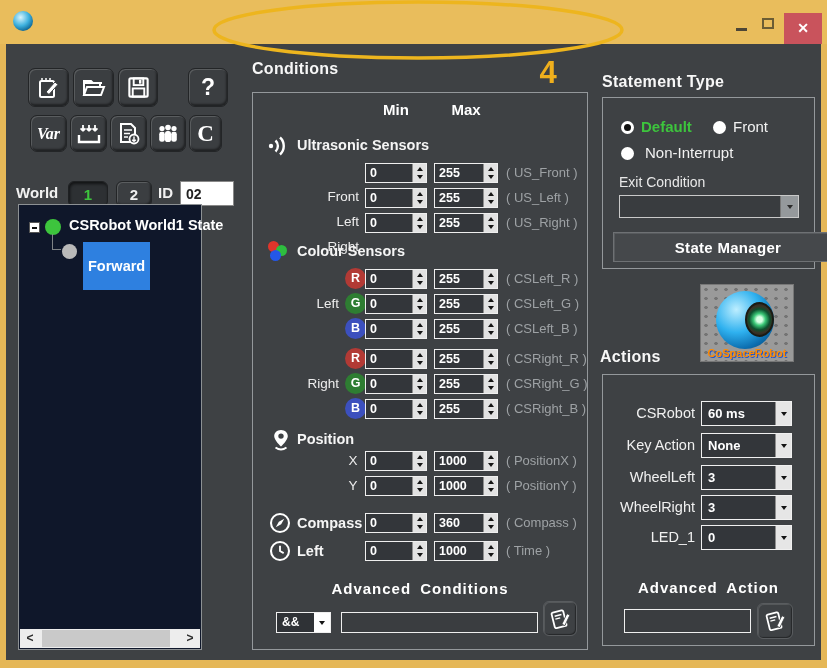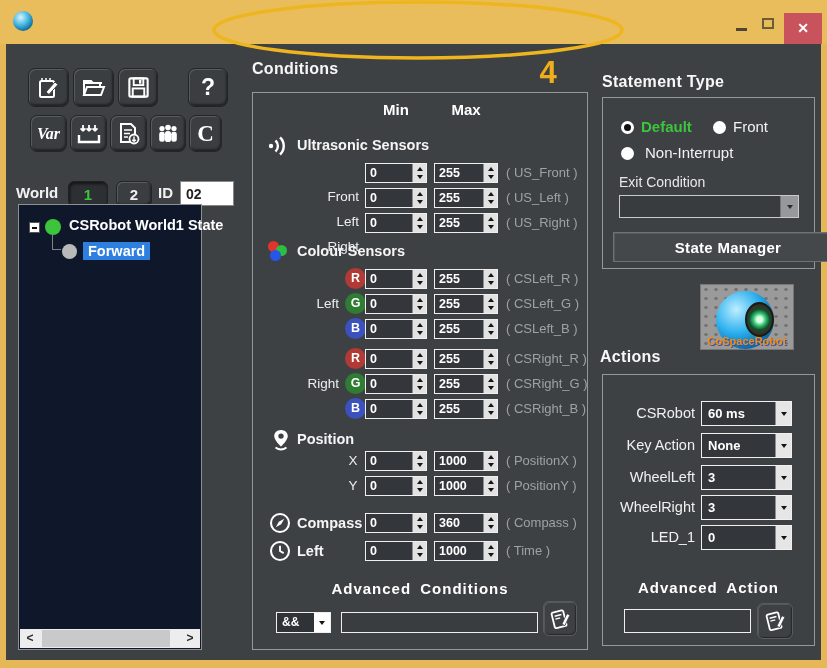--- a/index.html
+++ b/index.html
@@ -35,21 +35,21 @@
     box-shadow:inset 1px 1px 0 rgba(255,255,255,.16),inset -1px -2px 2px rgba(0,0,0,.45);}
   .idfield{position:absolute;background:#fff;color:#222;font-weight:bold;font-size:14px;
     line-height:24px;padding-left:5px;border:1px solid #888;}
   
   .tree{position:absolute;left:12px;top:160px;width:184px;height:446px;background:#0f172a;border:1px solid #8d9194;}
   .texp{position:absolute;left:10px;top:17px;width:11px;height:11px;background:#fff;border:1px solid #555;}
   .texp::after{content:"";position:absolute;left:2px;top:4px;width:5px;height:1.6px;background:#111;}
   .tdot{position:absolute;border-radius:50%;}
   .troot-label{position:absolute;left:50px;top:12px;color:#fff;font-weight:bold;font-size:14.5px;white-space:nowrap;}
   .tchild-label{position:absolute;left:64px;top:37px;color:#fff;font-weight:bold;font-size:14.5px;
-    background:#2E80E0;padding:1px 5px;}
+    background:#2E80E0;padding:16px 5px;}
   .tconn{position:absolute;left:33px;top:29px;width:9px;height:16px;border-left:1px solid #7f8386;border-bottom:1px solid #7f8386;}
   .hscroll{position:absolute;left:1px;right:1px;bottom:1px;height:19px;background:#EDEDED;}
   .sb-ar{position:absolute;top:0;width:20px;height:19px;color:#2b2b2b;font-weight:bold;font-size:12px;
     text-align:center;line-height:18px;}
   .sb-thumb{position:absolute;left:22px;top:1px;width:128px;height:17px;background:#C9C9C9;}
   
   .crow{position:absolute;left:0;width:100%;height:21px;}
   .rlabel{position:absolute;left:0;top:0;width:106px;text-align:right;color:#EDEDED;font-size:13.5px;line-height:20px;margin-top:24px;}
   .glabel{position:absolute;left:0;top:0;width:86px;text-align:right;color:#EDEDED;font-size:13.5px;line-height:20px;}
   .plabel{position:absolute;left:92px;top:0;width:16px;text-align:center;color:#EDEDED;font-size:13.5px;line-height:20px;}
@@ -82,21 +82,21 @@
   .rlbl{position:absolute;font-size:15px;color:#F2F2F2;white-space:nowrap;}
   .rlbl.green{color:#3DC43D;font-weight:bold;}
   .exlabel{position:absolute;color:#E8E8E8;font-size:14px;}
   .exdd{position:absolute;left:16px;top:97px;width:180px;height:23px;border:1px solid #C9C9C9;background:#393C3F;display:flex;}
   .exval{flex:1;}
   .exbtn{width:18px;background:#95999C;border-left:1px solid #777;display:flex;align-items:center;justify-content:center;}
   .smbtn{position:absolute;left:10px;top:134px;width:230px;height:30px;background:#45484B;border:1px solid #6e7174;
     box-shadow:inset 1px 1px 0 rgba(255,255,255,.1);color:#fff;font-weight:bold;font-size:15px;
     display:flex;align-items:center;justify-content:center;letter-spacing:.3px;}
   
-  .logo{position:absolute;left:694px;top:240px;width:94px;height:66px;background:#9A9A9A;
+  .logo{position:absolute;left:694px;top:240px;width:94px;height:78px;background:#9A9A9A;
     background-image:radial-gradient(#747474 1.5px,transparent 2px);background-size:10px 9px;border:1px solid #777;}
   .logo-ball{position:absolute;left:15px;top:6px;width:58px;height:58px;border-radius:50%;
     background:radial-gradient(circle at 35% 32%,#bdeeff,#2fb1ef 42%,#0c6eb0 72%,#073d66);}
   .logo-eye{position:absolute;left:44px;top:17px;width:29px;height:35px;border-radius:50%;
     background:radial-gradient(circle at 50% 50%,#d8ffe4 0 14%,#3bc877 30%,#0d4f2e 52%,#3a3226 68%,#151515 100%);
     border:2px solid #1b1b14;}
   .logo-text{position:absolute;left:0;bottom:2px;width:100%;text-align:center;color:#FF8A00;
     font-weight:bold;font-size:11px;text-shadow:1px 1px 0 #2456c9;}
   
   .arow{position:absolute;left:0;width:100%;height:26px;}

